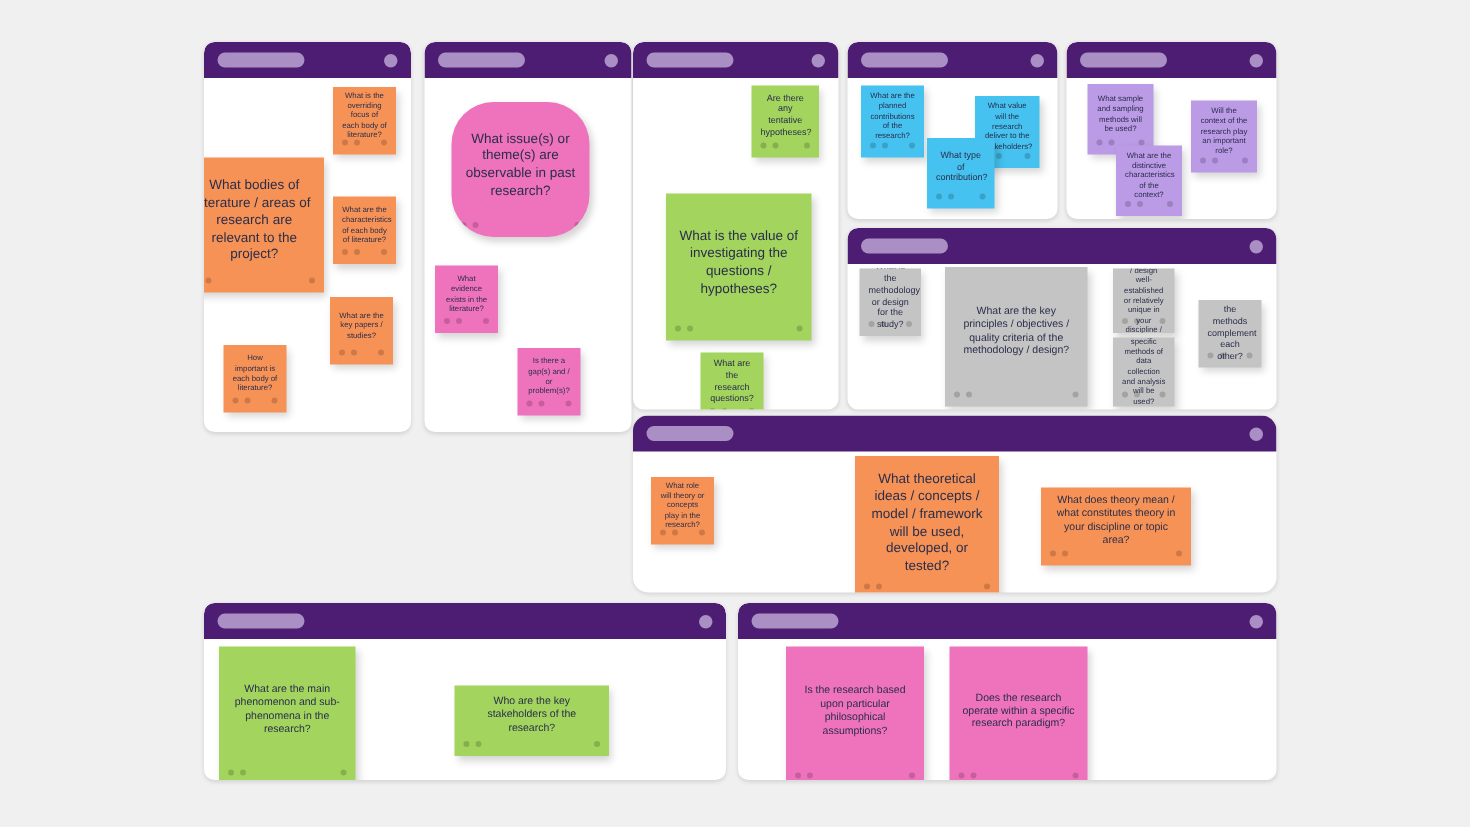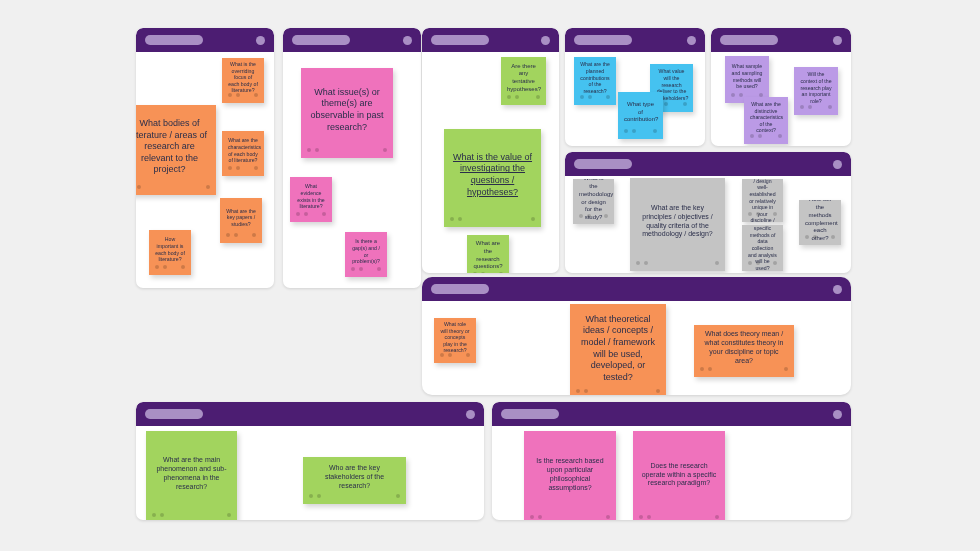--- a/index.html
+++ b/index.html
@@ -126,21 +126,21 @@
 
     </div>
   </div>
 
   <div class="panel" style="left:283px;top:28px;width:138px;height:260px;">
     <div class="panel-header">
       <div class="header-pill"></div>
       <div class="header-dot"></div>
     </div>
     <div class="panel-body">
-      <div class="note c-pink fs-l" style="left:18px;top:16px;width:92px;height:90px;">
+      <div class="note c-pink fs-l" style="left:18px;top:16px;width:92px;height:90px;border-radius:28px;">
         <span class="txt">What issue(s) or theme(s) are observable in past research?</span>
         <span class="dots">
           <i class="dot d1"></i>
             <i class="dot d2"></i>
             <i class="dot d3"></i>
         </span>
       </div>
       <div class="note c-pink fs-xs" style="left:7px;top:125px;width:42px;height:45px;">
         <span class="txt">What evidence exists in the literature?</span>
         <span class="dots">
@@ -168,21 +168,21 @@
     </div>
     <div class="panel-body">
       <div class="note c-green fs-s" style="left:79px;top:5px;width:45px;height:48px;">
         <span class="txt">Are there any tentative hypotheses?</span>
         <span class="dots">
           <i class="dot d1"></i>
             <i class="dot d2"></i>
             <i class="dot d3"></i>
         </span>
       </div>
-      <div class="note c-green fs-l" style="left:22px;top:77px;width:97px;height:98px;text-decoration:underline;">
+      <div class="note c-green fs-l" style="left:22px;top:77px;width:97px;height:98px;">
         <span class="txt">What is the value of investigating the questions / hypotheses?</span>
         <span class="dots">
           <i class="dot d1"></i>
             <i class="dot d2"></i>
             <i class="dot d3"></i>
         </span>
       </div>
       <div class="note c-green fs-s" style="left:45px;top:183px;width:42px;height:47px;">
         <span class="txt">What are the research questions?</span>
         <span class="dots">

